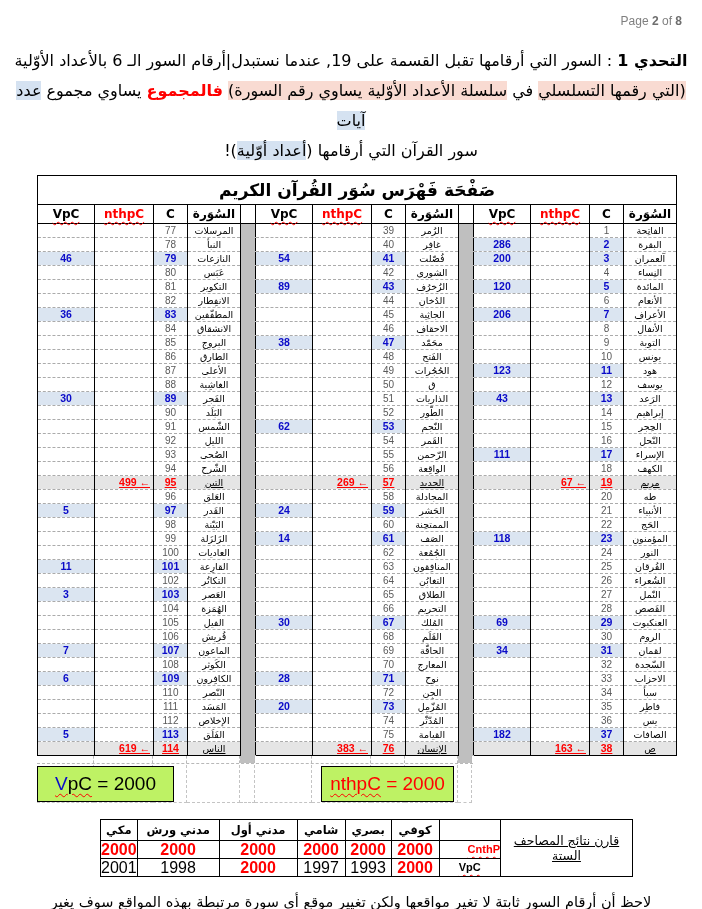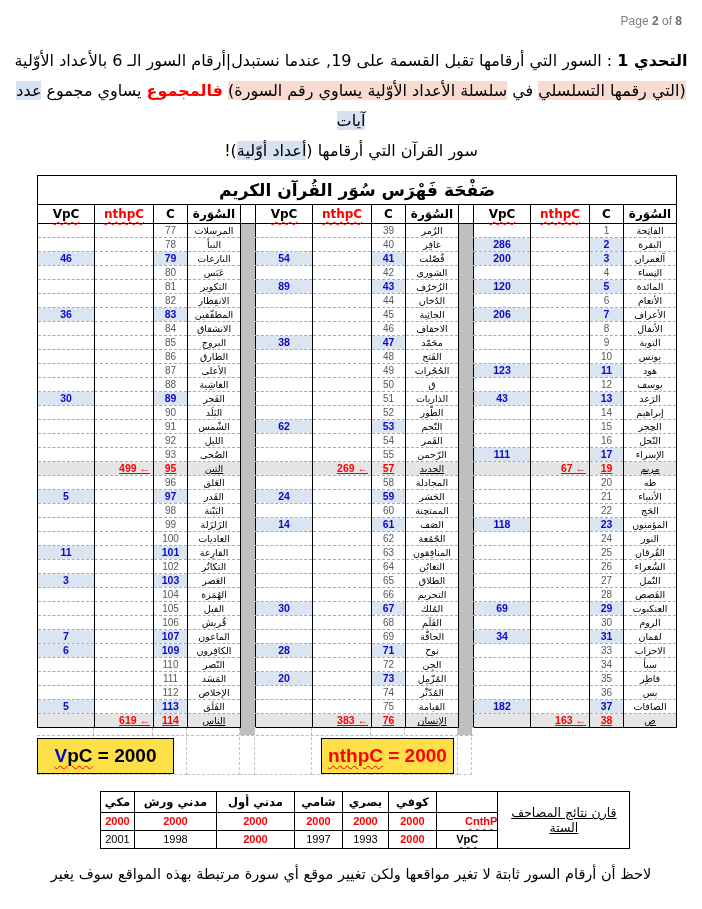--- a/index.html
+++ b/index.html
@@ -40,32 +40,32 @@
   td.name { font-size:9.5px; color:#000; text-align:center; }
   .bgb { background:#dbe5f1;margin-top:44px; }
   .bgr { background:#e5e5e5;text-decoration:underline; }
 
   .ghost { display:flex; margin-left:37px; width:436px; height:8px; border-bottom:1px dashed #b8b8b8; }
   .ghost .gcell { height:100%; border-right:1px dashed #b8b8b8; }
   .ghost .gsep { background:#bfbfbf; }
   .totals { position:relative; height:40px; margin:1px 0 0 37px; width:638px; }
   .totals .gcell { position:absolute; top:0; height:38px; border-right:1px dashed #c4c4c4;
                    border-bottom:1px dashed #c4c4c4; }
-  .box { position:absolute; top:1px; height:36px; border:1.6px solid #000; background:#fde047;
-         text-align:center; line-height:33px; font-size:19px; font-weight:bold;
+  .box { position:absolute; top:1px; height:36px; border:1.6px solid #000; background:#bef264;
+         text-align:center; line-height:33px; font-size:19px; font-weight:normal;
          font-family:"Liberation Sans",sans-serif; z-index:2; }
   .box1 { left:0; width:137px; color:#000; }
   .box2 { left:284px; width:133px; color:#ff0000; }
   .blueV { color:#0a0ac8; }
 
   table.cmp { border-collapse:collapse; table-layout:fixed; margin:14px 0 0 100px;
               border:1.5px solid #000; font-family:"DejaVu Sans",sans-serif; }
   table.cmp th, table.cmp td { border:1px solid #000; text-align:center; }
   table.cmp th.mh { font-size:11.5px; font-weight:bold; height:21px; }
-  table.cmp td.val { font-family:"Liberation Sans",sans-serif; font-size:11px; height:18px; color:#000; }
+  table.cmp td.val { font-family:"Liberation Sans",sans-serif; font-size:16px; height:18px; color:#000; }
   table.cmp td.val.redv { color:#ff0000; font-weight:bold; }
   table.cmp td.rlabel { font-family:"Liberation Sans",sans-serif; font-size:11px; font-weight:bold; }
   table.cmp td.rlabel.redl { color:#ff0000;padding-left:28px; }
   table.cmp th.capt { font-size:12.5px; font-weight:normal; direction:rtl; padding:0 4px;text-decoration:underline; }
 
   .footer { margin-top:12px; direction:rtl; text-align:center;
             font-family:"DejaVu Sans",sans-serif; font-size:14.5px; line-height:26px; color:#000; }
 </style>
 </head>
 <body>
@@ -381,20 +381,36 @@
           <td class="nth" dir="ltr"></td>
           <td class="c">55</td>
           <td class="name">الرّحمن</td>
           <td class="sep"></td>
           <td class="vpc bgb">111</td>
           <td class="nth" dir="ltr"></td>
           <td class="c p bgb">17</td>
           <td class="name">الإسراء</td>
         </tr>
         <tr>
+          <td class="vpc"></td>
+          <td class="nth" dir="ltr"></td>
+          <td class="c">94</td>
+          <td class="name">الشّرح</td>
+          <td class="sep"></td>
+          <td class="vpc"></td>
+          <td class="nth" dir="ltr"></td>
+          <td class="c">56</td>
+          <td class="name">الواقِعة</td>
+          <td class="sep"></td>
+          <td class="vpc"></td>
+          <td class="nth" dir="ltr"></td>
+          <td class="c">18</td>
+          <td class="name">الكهف</td>
+        </tr>
+        <tr>
           <td class="vpc bgr"></td>
           <td class="nth bgr" dir="ltr">499 ←</td>
           <td class="c r bgr">95</td>
           <td class="name bgr">التين</td>
           <td class="sep"></td>
           <td class="vpc bgr"></td>
           <td class="nth bgr" dir="ltr">269 ←</td>
           <td class="c r bgr">57</td>
           <td class="name bgr">الحديد</td>
           <td class="sep"></td>
@@ -587,20 +603,36 @@
           <td class="sep"></td>
           <td class="vpc"></td>
           <td class="nth" dir="ltr"></td>
           <td class="c">69</td>
           <td class="name">الحاقّة</td>
           <td class="sep"></td>
           <td class="vpc bgb">34</td>
           <td class="nth" dir="ltr"></td>
           <td class="c p bgb">31</td>
           <td class="name">لقمان</td>
+        </tr>
+        <tr>
+          <td class="vpc"></td>
+          <td class="nth" dir="ltr"></td>
+          <td class="c">108</td>
+          <td class="name">الكَوثر</td>
+          <td class="sep"></td>
+          <td class="vpc"></td>
+          <td class="nth" dir="ltr"></td>
+          <td class="c">70</td>
+          <td class="name">المعارج</td>
+          <td class="sep"></td>
+          <td class="vpc"></td>
+          <td class="nth" dir="ltr"></td>
+          <td class="c">32</td>
+          <td class="name">السّجدة</td>
         </tr>
         <tr>
           <td class="vpc bgb">6</td>
           <td class="nth" dir="ltr"></td>
           <td class="c p bgb">109</td>
           <td class="name">الكافِرون</td>
           <td class="sep"></td>
           <td class="vpc bgb">28</td>
           <td class="nth" dir="ltr"></td>
           <td class="c p bgb">71</td>

